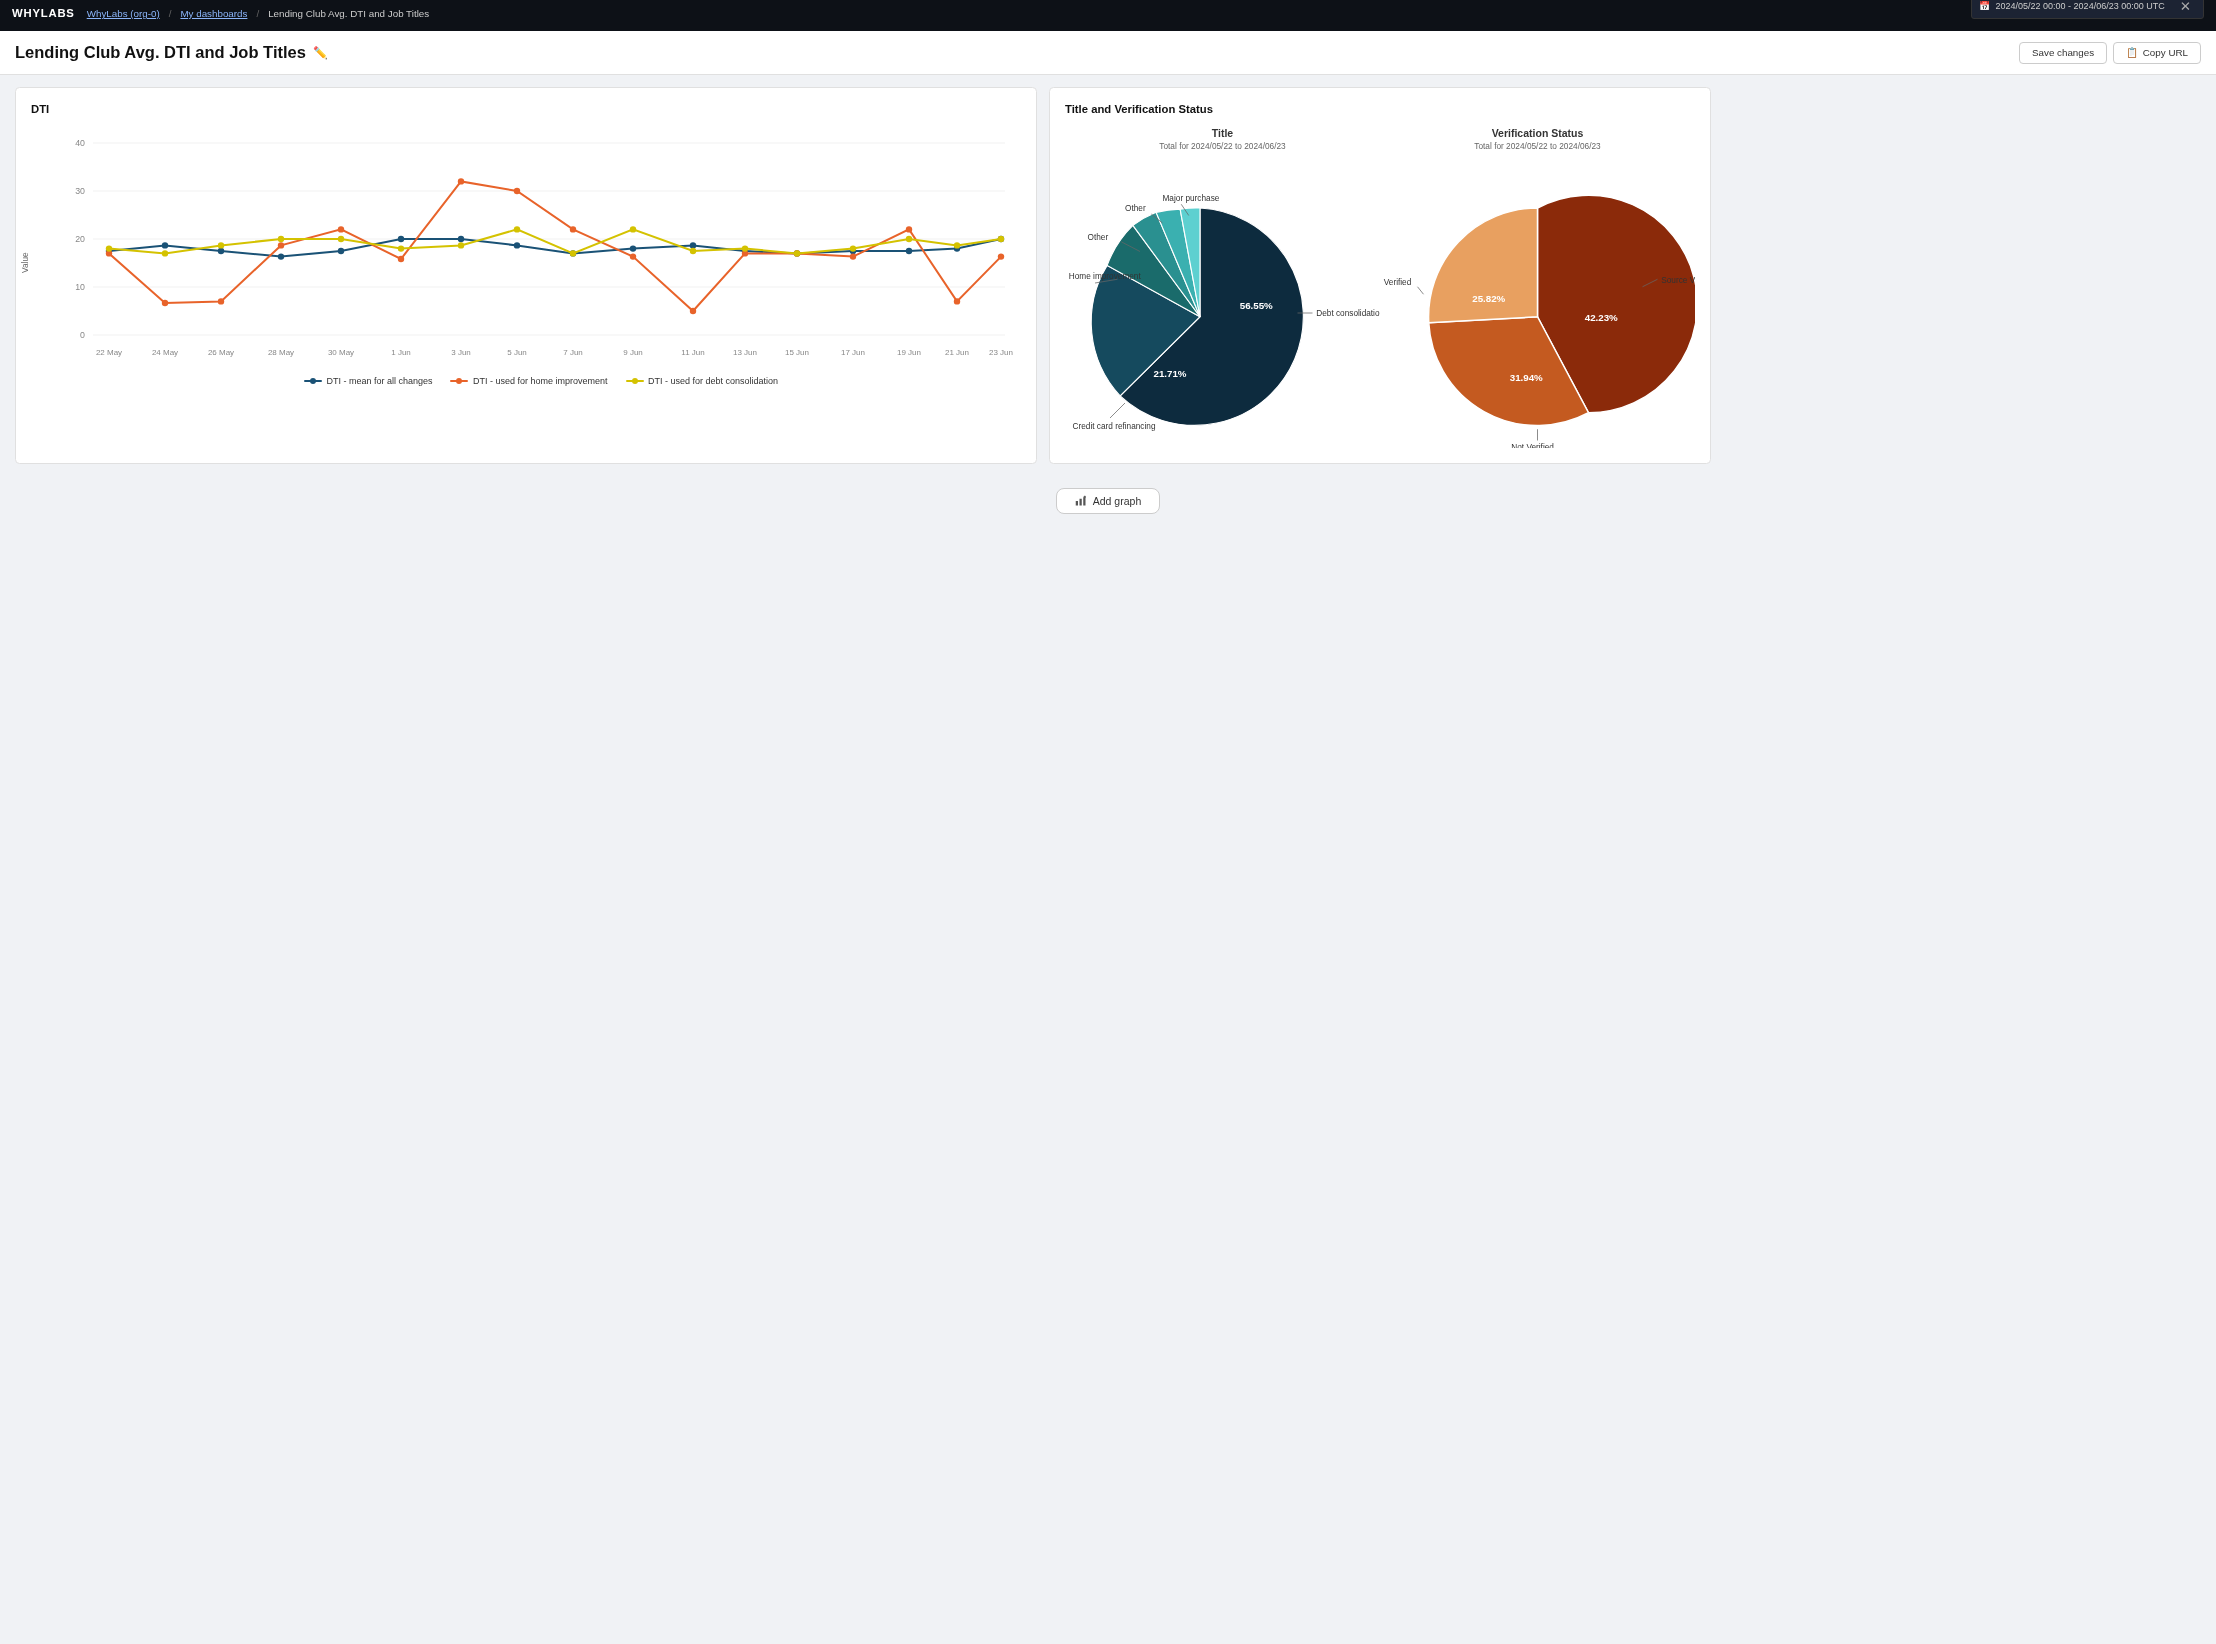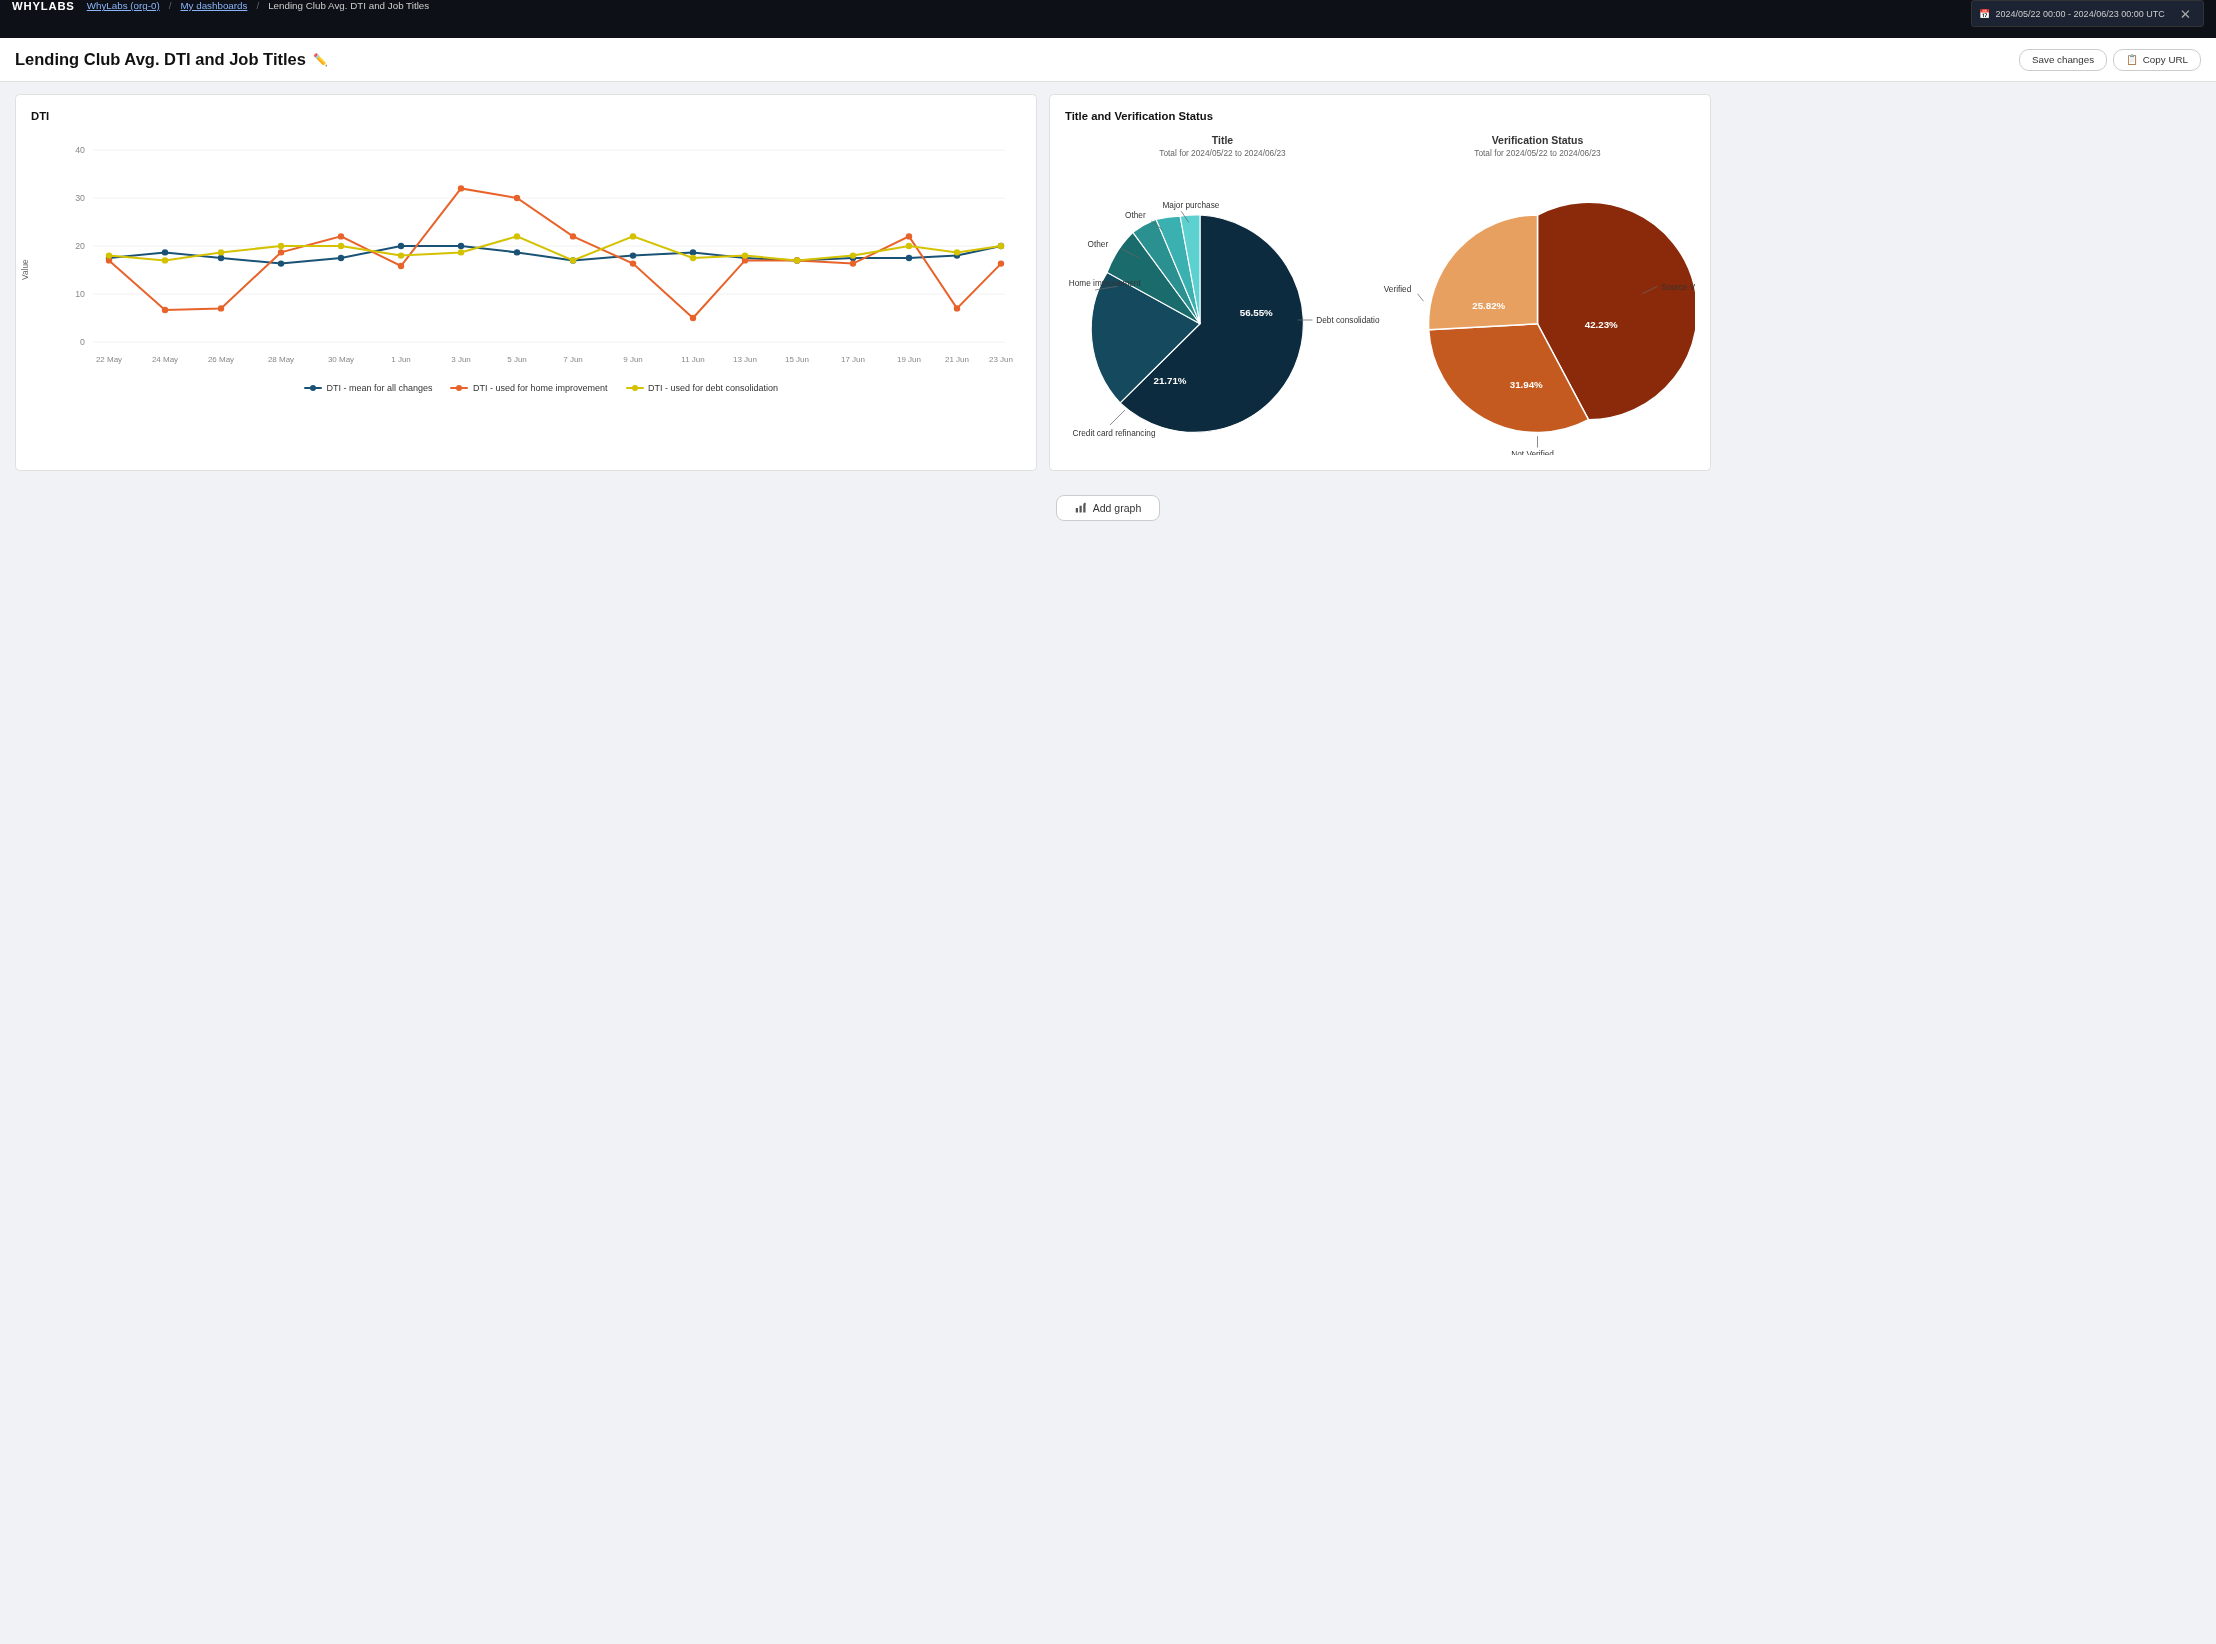--- a/index.html
+++ b/index.html
@@ -3,23 +3,23 @@
   <meta charset="utf-8">
   <style>
     * { box-sizing: border-box; margin: 0; padding: 0; }
     body { font-family: -apple-system, BlinkMacSystemFont, 'Segoe UI', sans-serif; background: #f0f2f5; color: #333; }
 
     
     .top-nav {
       background: #0d1117;
       color: #fff;
       display: flex;
-      align-items: flex-start;
-      padding: 0 12px;
-      height: 38px;
+      align-items: flex-end;
+      padding: 12px 12px;
+      height: 31px;
       gap: 6px;
       font-size: 9.8px;
     }
     .top-nav .logo {
       font-weight: 900;
       font-size: 11.3px;
       color: #fff;
       letter-spacing: 0.8px;
       margin-right: 6px;
     }
@@ -64,21 +64,21 @@
       color: #111;
       display: flex;
       align-items: center;
       gap: 7.5px;
     }
     .edit-icon { color: #666; font-size: 12px; cursor: pointer; }
     .header-actions { display: flex; gap: 6px; }
     .btn-outline {
       background: #fff;
       border: 0.8px solid #ccc;
-      border-radius: 10px;
+      border-radius: 4px;
       padding: 4.5px 12px;
       font-size: 9.8px;
       cursor: pointer;
       color: #333;
       display: flex;
       align-items: center;
       gap: 4.5px;
     }
 
     

